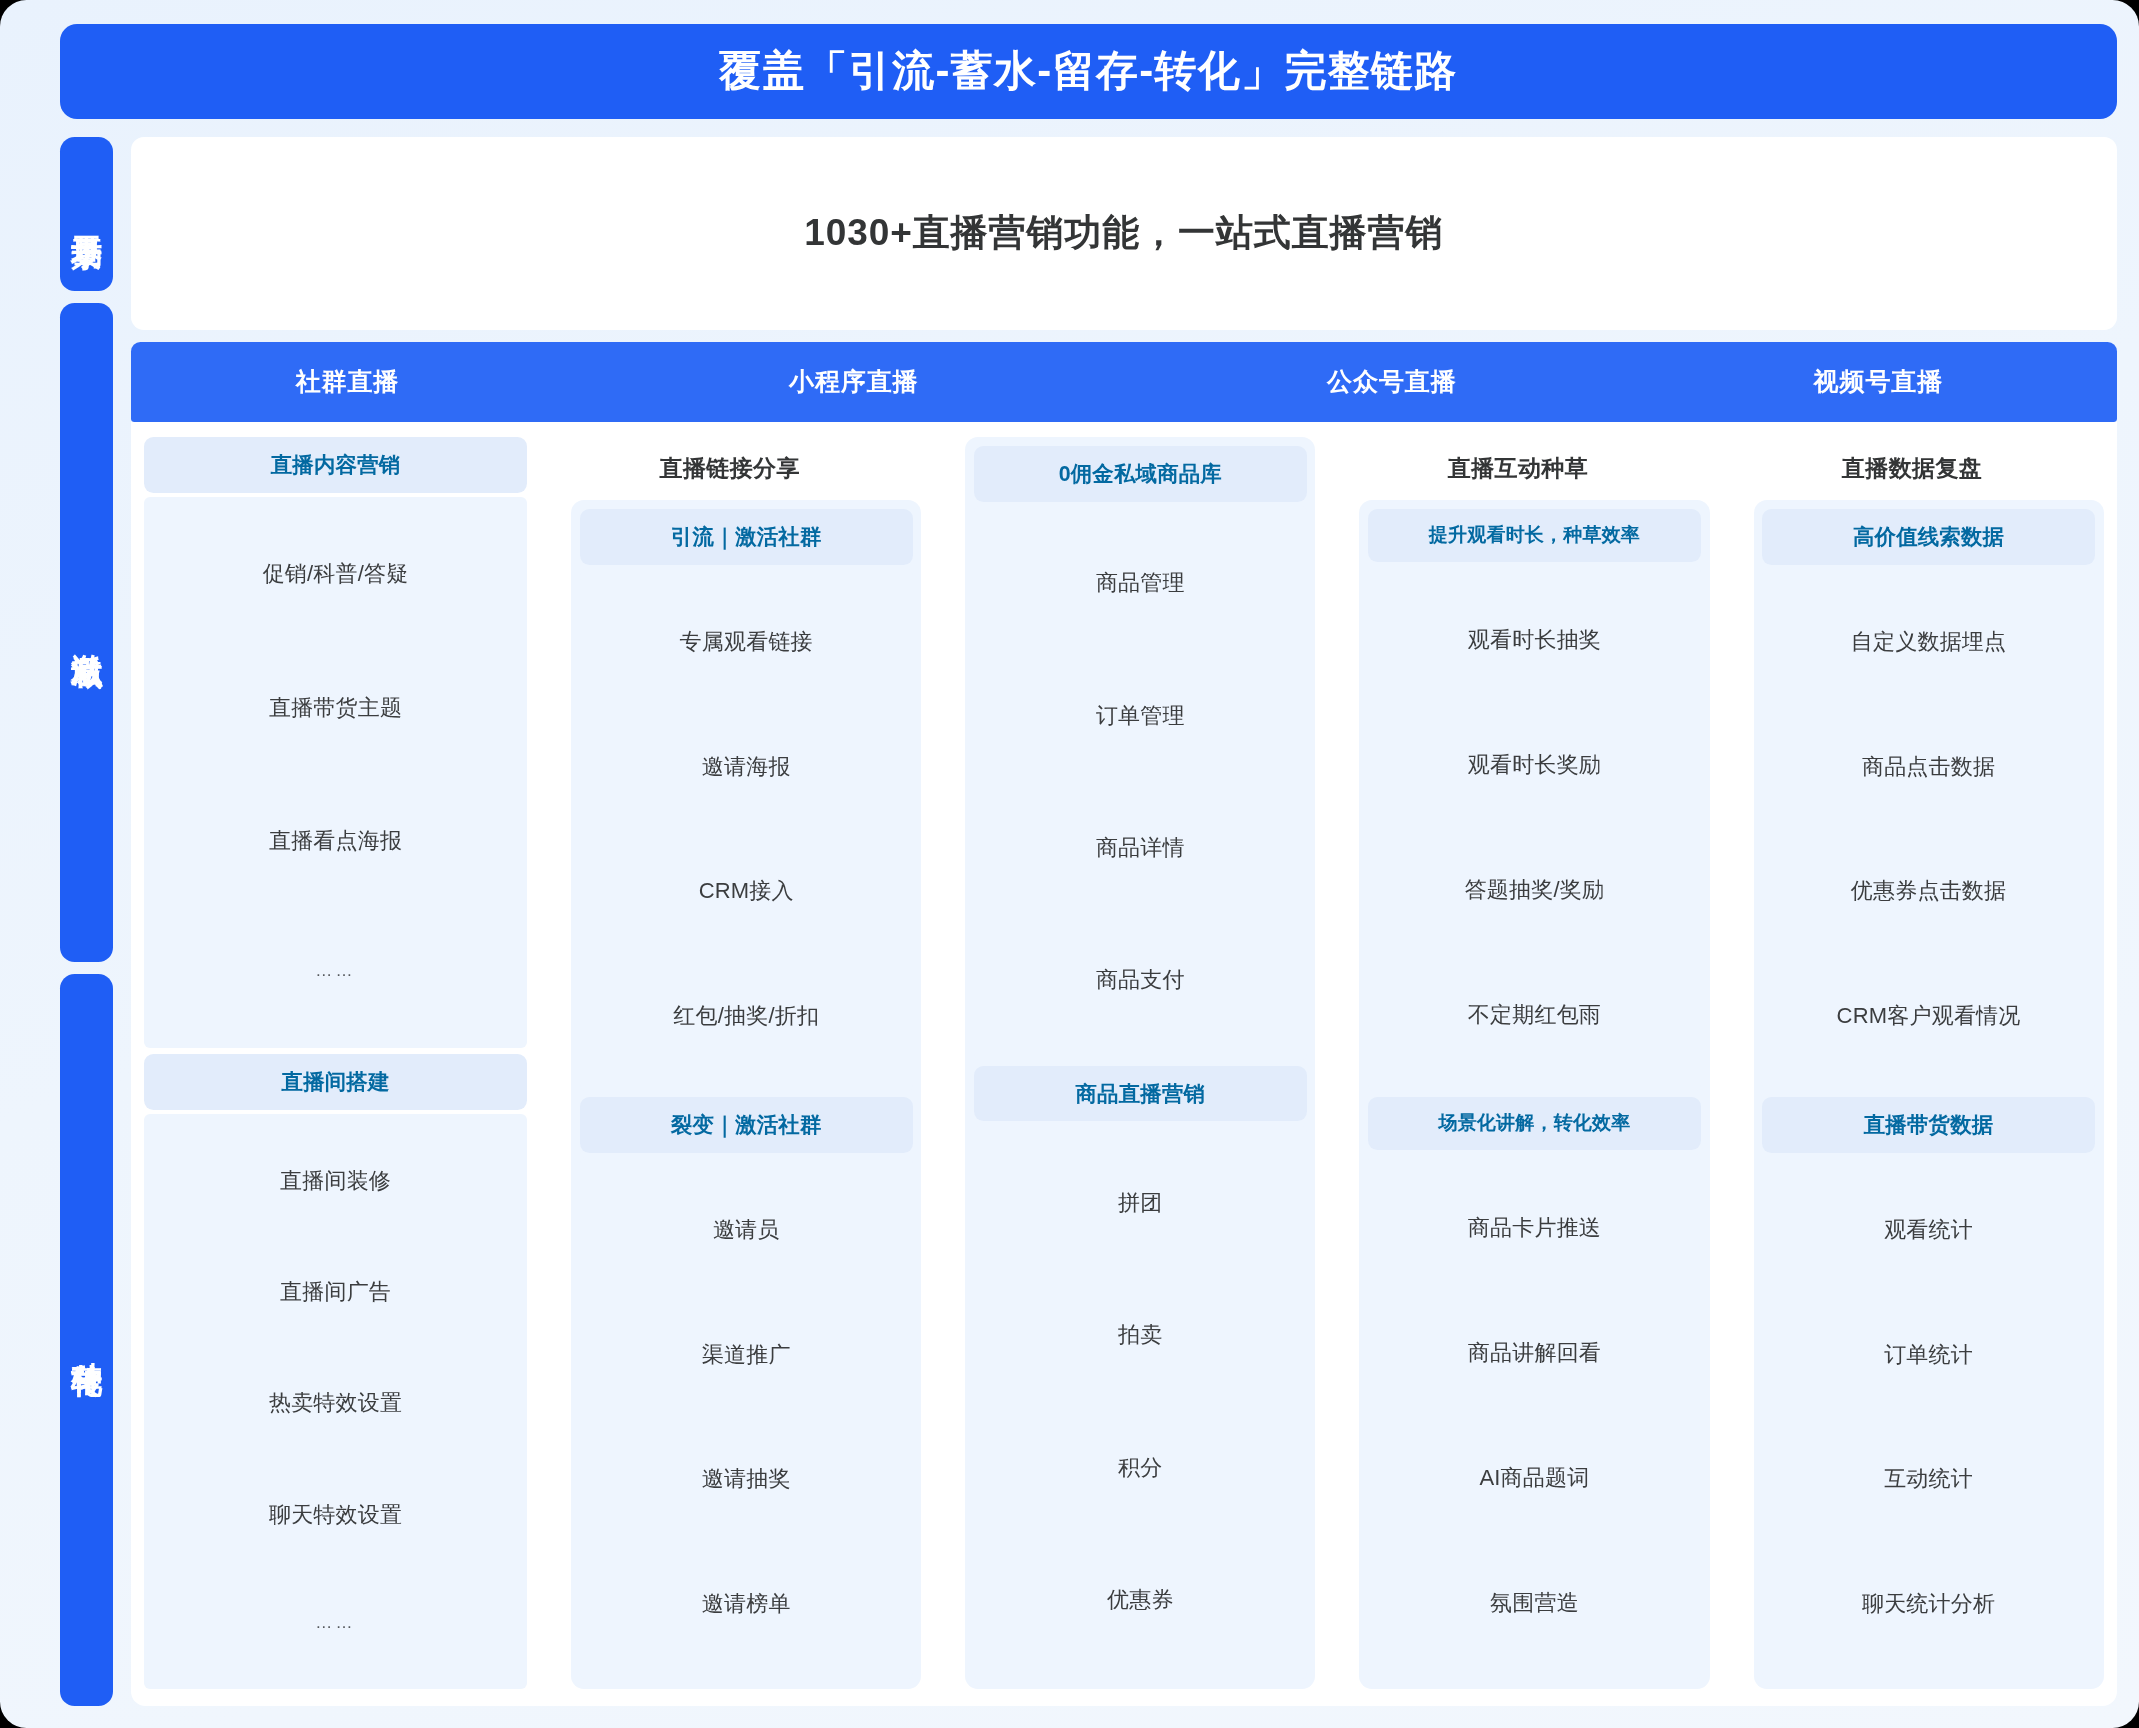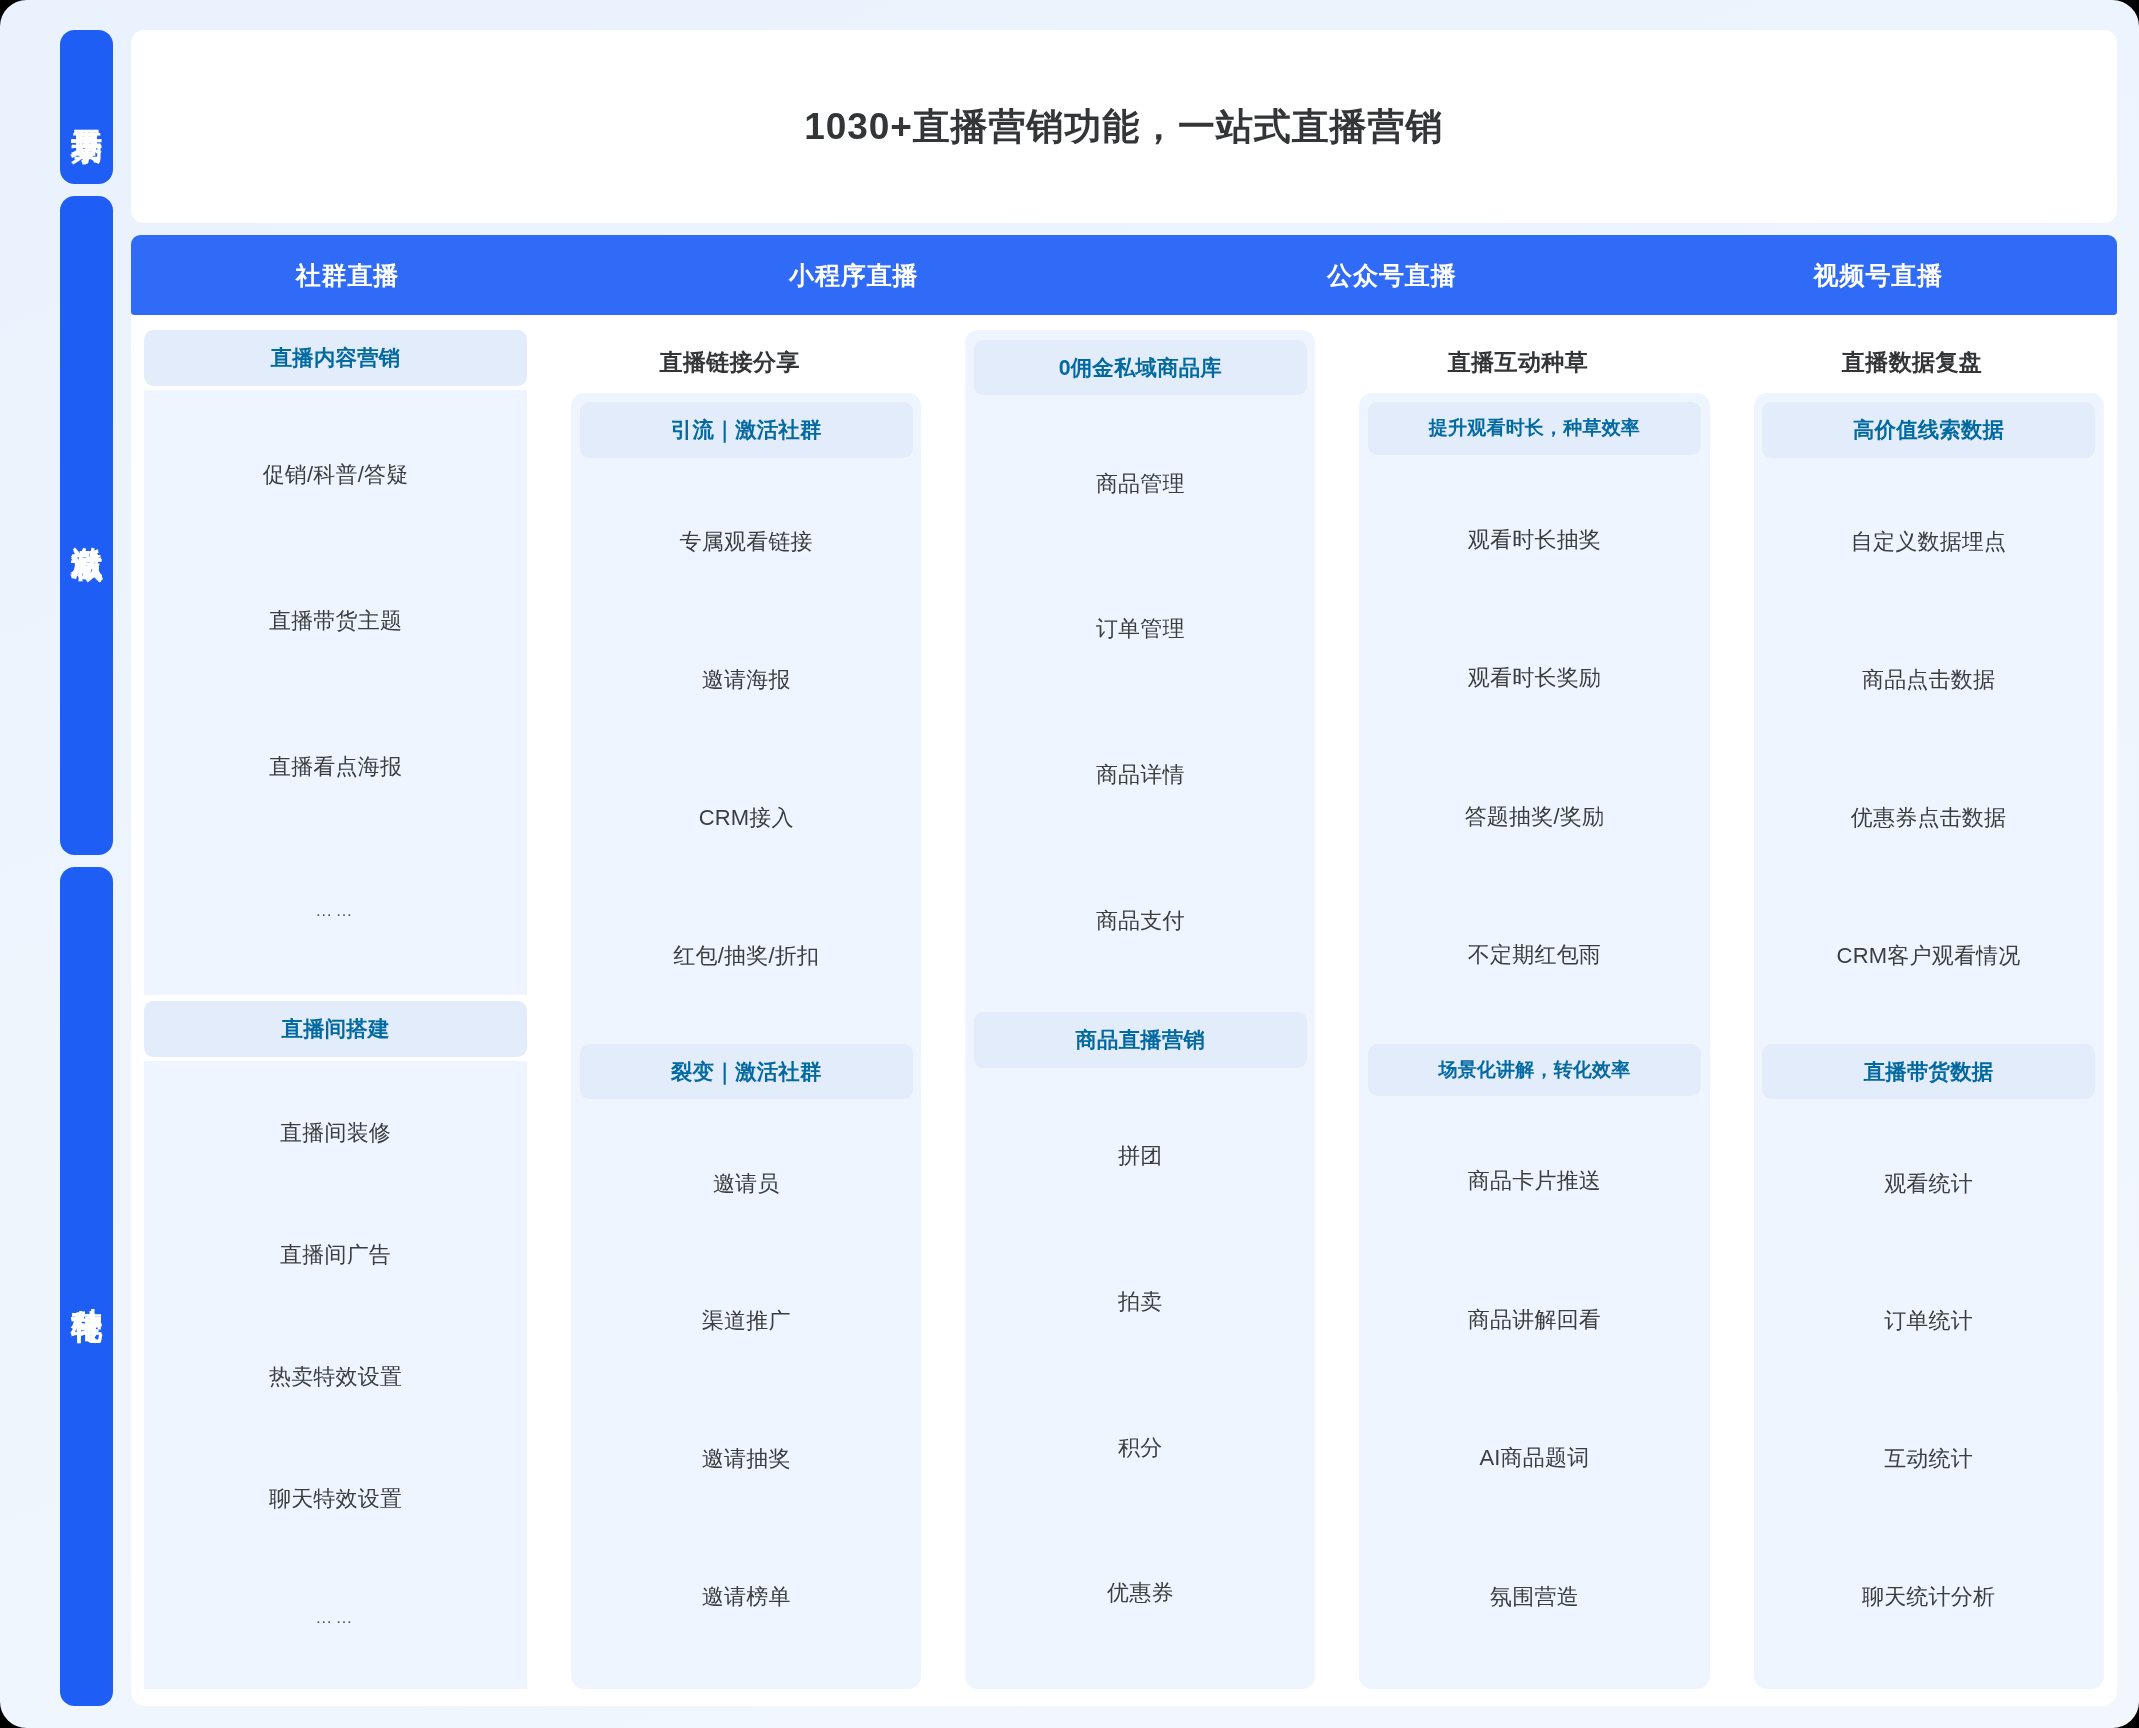--- a/index.html
+++ b/index.html
@@ -161,21 +161,21 @@
     letter-spacing:0.2px;
     padding:13px 3.4px 13.7px 3.4px;
     flex:0 0 auto;
     white-space:nowrap;
     overflow:hidden;
   }
   .pill.sm { font-size:19px; }
 
   .list {
     background:#eef5fe;
-    border-radius:0;
+    border-radius:6px;
     margin-top:4.3px;
     padding:11px 4.3px 13px 4.3px;
     display:flex; flex-direction:column;
     justify-content:space-around;
     flex:1 1 auto;
     min-height:0;
   }
   .list-item {
     font-size:22px;
     color:#3b3d3f;
@@ -190,20 +190,23 @@
     color:#55585c;
   }
 
   .group-gap { height:6px; flex:0 0 6px; }
 </style>
 </head>
 <body>
 
 <div id="page">
 
+  <div class="banner">
+    <div class="banner-title">覆盖「引流-蓄水-留存-转化」完整链路</div>
+  </div>
 
   <div class="main">
 
     <div class="sidebar">
       <div class="side-cell s1">
         <span>基于场景</span>
       </div>
       <div class="side-cell s2">
         <span>激活私域</span>
       </div>

